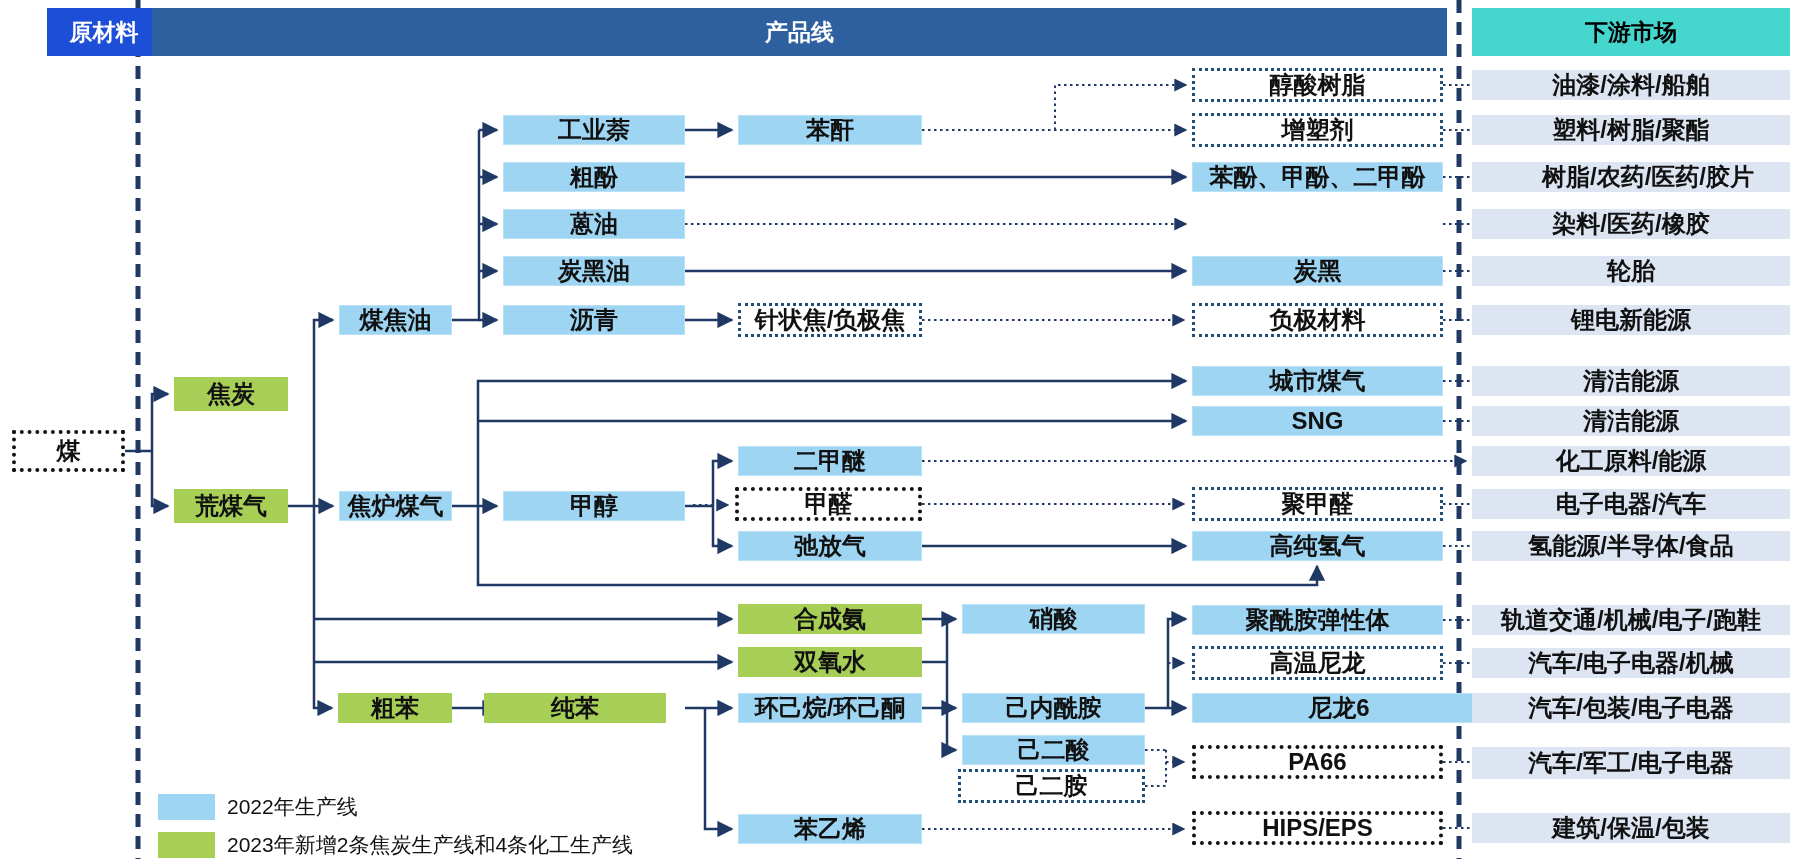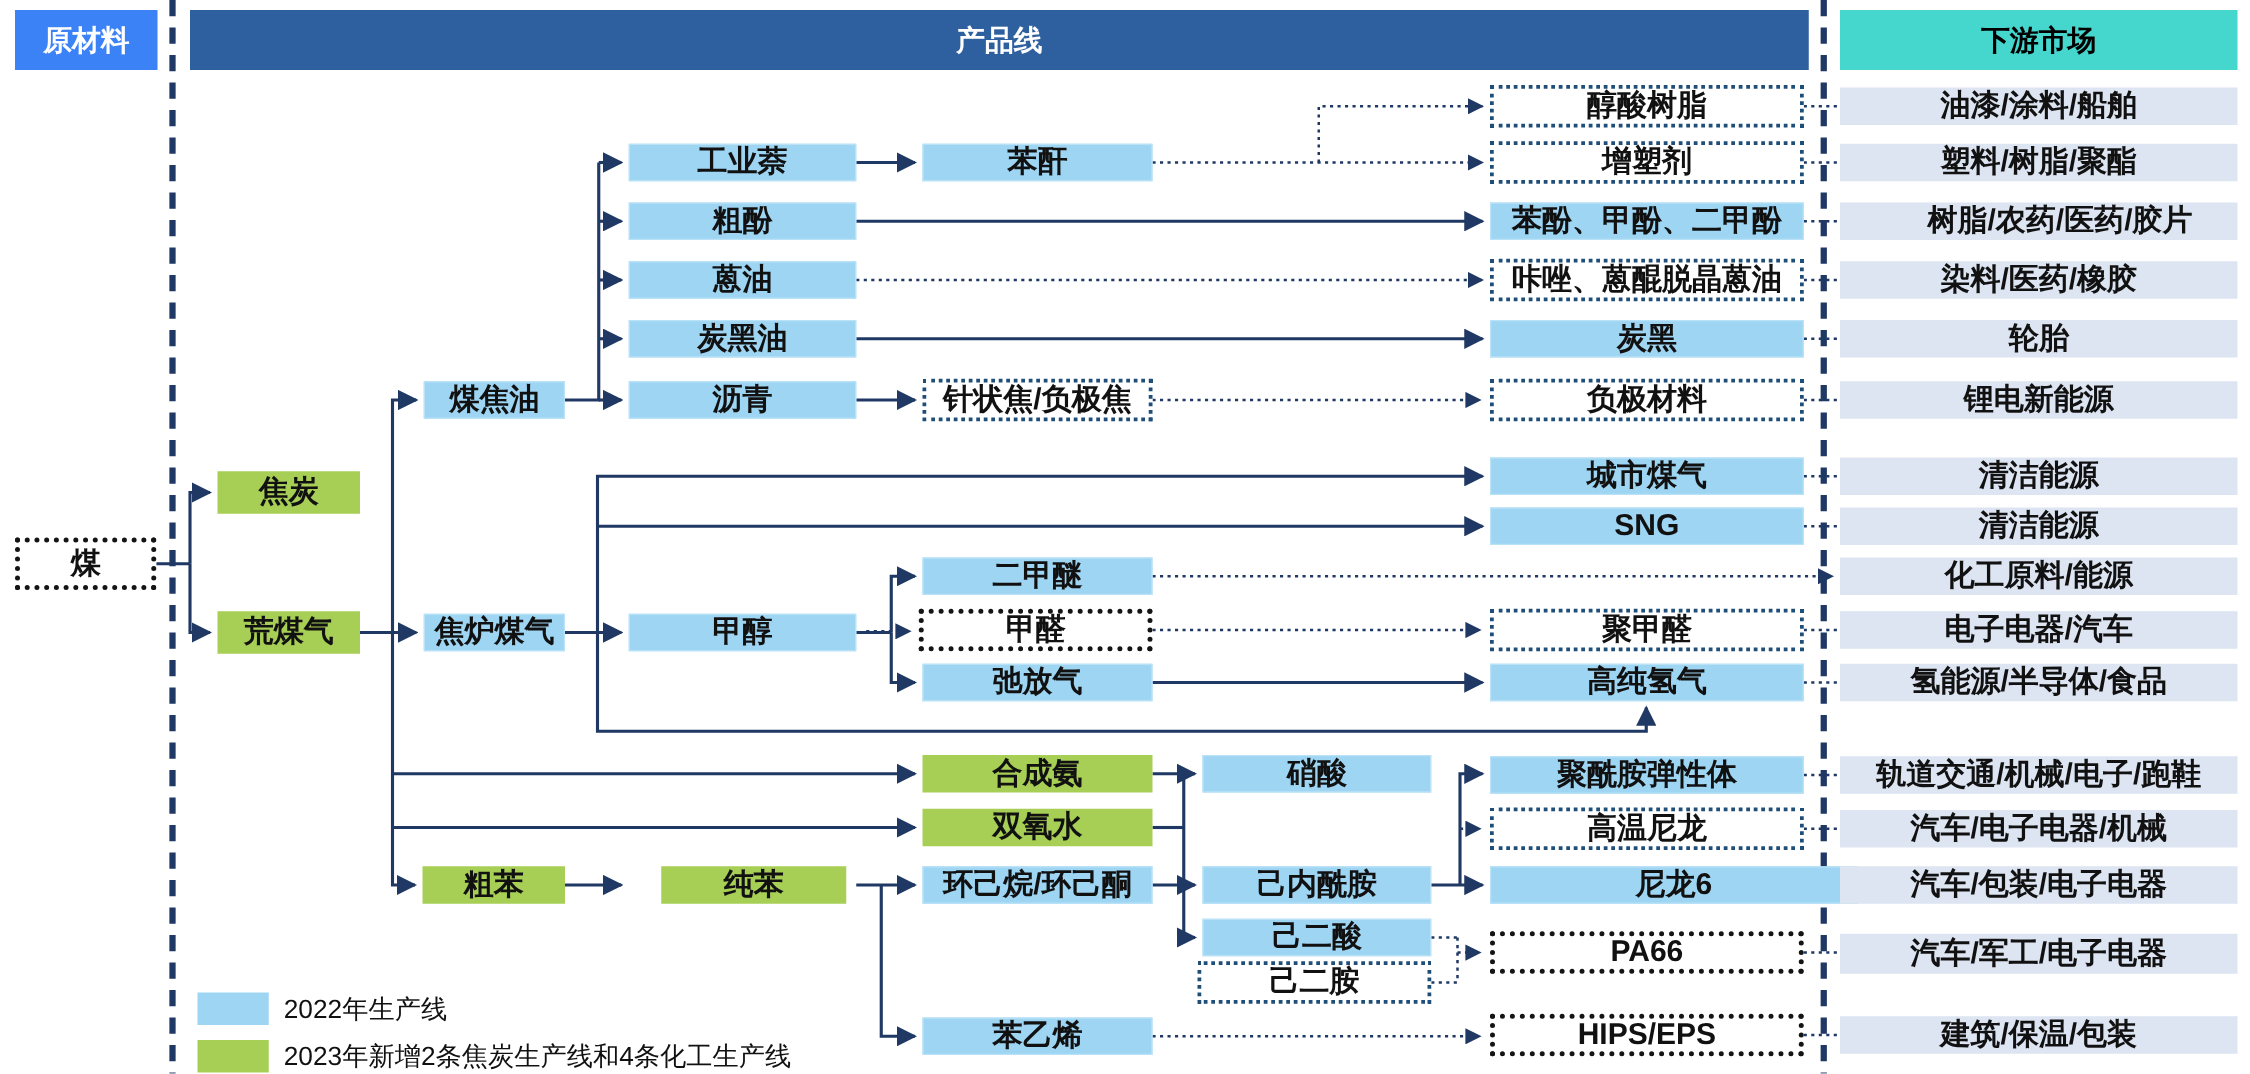--- a/index.html
+++ b/index.html
@@ -8,21 +8,21 @@
   .wires{position:absolute;left:0;top:0;width:1800px;height:859px;}
   .box{position:absolute;display:flex;align-items:center;justify-content:center;
        box-sizing:border-box;font-size:24px;font-weight:600;color:#111;
        text-align:center;line-height:1.05;white-space:nowrap;}
   .blue{background:#9ED5F3;border:1px solid #b9e2f7;}
   .green{background:#A7CF56;}
   .dotnavy{background:#fff;border:3px dotted #1F4E79;}
   .dotblack{background:#fff;border:4px dotted #141414;}
   .market{background:#DDE5F2;}
   .hdr{font-size:23px;font-weight:700;}
-  .hdr-green{background:#3b82f6;color:#fff;}
+  .hdr-green{background:#1d4ed8;color:#fff;margin-left:35px;}
   .hdr-blue{background:#2E5F9E;color:#fff;}
   .hdr-cyan{background:#45D6CE;color:#000;}
   .legend-row{position:absolute;display:flex;align-items:center;gap:12px;}
   .swatch{width:57px;height:26px;display:inline-block;}
   .sw-blue{background:#9ED5F3;}
   .sw-green{background:#A7CF56;}
   .legend-label{font-size:21px;color:#111;font-weight:500;}
 </style>
 </head>
 <body>
@@ -124,41 +124,40 @@
   <div class="box blue" style="left:339px;top:305px;width:113px;height:30px;">煤焦油</div>
   <div class="box blue" style="left:339px;top:491px;width:113px;height:30px;">焦炉煤气</div>
   <div class="box green" style="left:338px;top:693px;width:114px;height:30px;">粗苯</div>
 
   <div class="box blue" style="left:503px;top:115px;width:182px;height:30px;">工业萘</div>
   <div class="box blue" style="left:503px;top:162px;width:182px;height:30px;">粗酚</div>
   <div class="box blue" style="left:503px;top:209px;width:182px;height:30px;">蒽油</div>
   <div class="box blue" style="left:503px;top:256px;width:182px;height:30px;">炭黑油</div>
   <div class="box blue" style="left:503px;top:305px;width:182px;height:30px;">沥青</div>
   <div class="box blue" style="left:503px;top:491px;width:182px;height:30px;">甲醇</div>
-  <div class="box green" style="left:529px;top:693px;width:148px;height:30px;">纯苯</div>
+  <div class="box green" style="left:484px;top:693px;width:182px;height:30px;">纯苯</div>
 
   <div class="box blue" style="left:738px;top:115px;width:184px;height:30px;">苯酐</div>
   <div class="box dotnavy" style="left:738px;top:303px;width:184px;height:34px;">针状焦/负极焦</div>
   <div class="box blue" style="left:738px;top:446px;width:184px;height:30px;">二甲醚</div>
   <div class="box dotblack" style="left:735px;top:487px;width:187px;height:34px;">甲醛</div>
   <div class="box blue" style="left:738px;top:531px;width:184px;height:30px;">弛放气</div>
   <div class="box green" style="left:738px;top:604px;width:184px;height:30px;">合成氨</div>
   <div class="box green" style="left:738px;top:647px;width:184px;height:30px;">双氧水</div>
   <div class="box blue" style="left:738px;top:693px;width:184px;height:30px;">环己烷/环己酮</div>
   <div class="box blue" style="left:738px;top:814px;width:184px;height:30px;">苯乙烯</div>
 
   <div class="box blue" style="left:962px;top:604px;width:183px;height:30px;">硝酸</div>
   <div class="box blue" style="left:962px;top:693px;width:183px;height:30px;">己内酰胺</div>
   <div class="box blue" style="left:962px;top:735px;width:183px;height:30px;">己二酸</div>
   <div class="box dotnavy" style="left:958px;top:769px;width:187px;height:34px;">己二胺</div>
 
   <div class="box dotnavy" style="left:1192px;top:68px;width:251px;height:34px;">醇酸树脂</div>
   <div class="box dotnavy" style="left:1192px;top:113px;width:251px;height:34px;">增塑剂</div>
   <div class="box blue" style="left:1192px;top:162px;width:251px;height:30px;">苯酚、甲酚、二甲酚</div>
-  <div class="box dotnavy" style="left:1192px;top:207px;width:251px;height:34px;">咔唑、蒽醌脱晶蒽油</div>
   <div class="box blue" style="left:1192px;top:256px;width:251px;height:30px;">炭黑</div>
   <div class="box dotnavy" style="left:1192px;top:303px;width:251px;height:34px;">负极材料</div>
   <div class="box blue" style="left:1192px;top:366px;width:251px;height:30px;">城市煤气</div>
   <div class="box blue" style="left:1192px;top:406px;width:251px;height:30px;">SNG</div>
   <div class="box dotnavy" style="left:1192px;top:487px;width:251px;height:34px;">聚甲醛</div>
   <div class="box blue" style="left:1192px;top:531px;width:251px;height:30px;">高纯氢气</div>
   <div class="box blue" style="left:1192px;top:605px;width:251px;height:30px;">聚酰胺弹性体</div>
   <div class="box dotnavy" style="left:1192px;top:646px;width:251px;height:34px;">高温尼龙</div>
   <div class="box blue" style="left:1192px;top:693px;width:294px;height:30px;">尼龙6</div>
   <div class="box dotblack" style="left:1192px;top:745px;width:251px;height:34px;">PA66</div>

